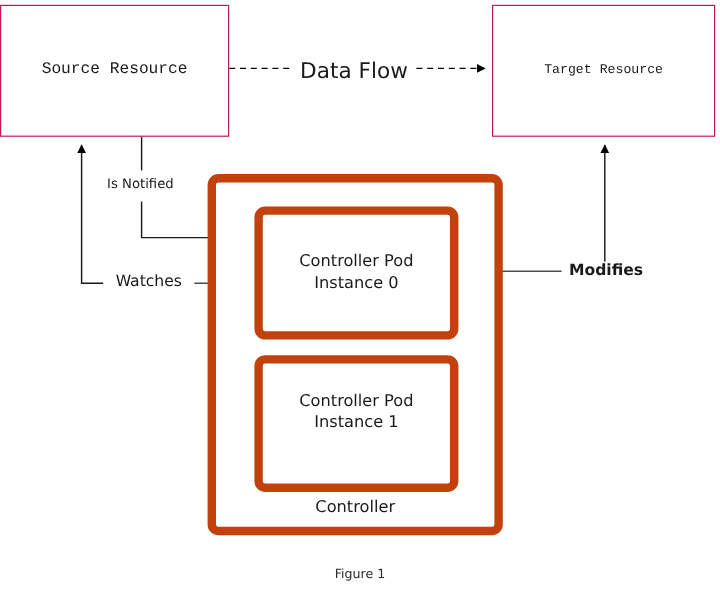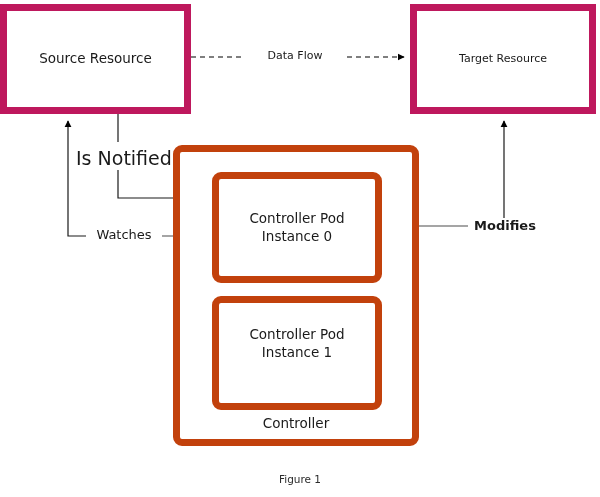--- a/index.html
+++ b/index.html
@@ -26,21 +26,22 @@
     position: absolute;
     box-sizing: border-box;
     background: #ffffff;
     display: flex;
     align-items: center;
     justify-content: center;
     text-align: center;
     line-height: 1.32;
   }
   .rect-sharp {
-    border: 7px solid #be185d;
+    border: 1px solid #be185d;
+    font-family: Liberation Mono, monospace;
   }
   .rect-round {
     border: 7px solid #c2410c;
     border-radius: 9px;
   }
   .label-txt {
     position: absolute;
     background: #ffffff;
     text-align: center;
     white-space: nowrap;
@@ -62,22 +63,22 @@
     font-size: 13.5px;
   }
   #pod0 {
     left: 212px; top: 172px; width: 170px; height: 111px;
     font-size: 13.5px;
   }
   #pod1 {
     left: 212px; top: 296px; width: 170px; height: 114px;
     font-size: 13.5px;
   }
-  #lbl-data-flow { left: 247px; top: 49px;  width: 96px; font-size: 11px; }
-  #lbl-is-notified { left: 76px; top: 147px; width: 82px; font-size: 19px; }
+  #lbl-data-flow { left: 247px; top: 49px;  width: 96px; font-size: 18px; }
+  #lbl-is-notified { left: 76px; top: 147px; width: 82px; font-size: 11px; }
   #lbl-watches { left: 88px; top: 227px; width: 72px; font-size: 13px; }
   #lbl-modifies { left: 470px; top: 218px; width: 70px; font-size: 13px; font-weight: bold; }
   #figure-caption {
     left: 250px; top: 473px; width: 100px;
     font-size: 10.5px; color: #2b2b2b;
   }
 </style>
 </head>
 <body>
 

